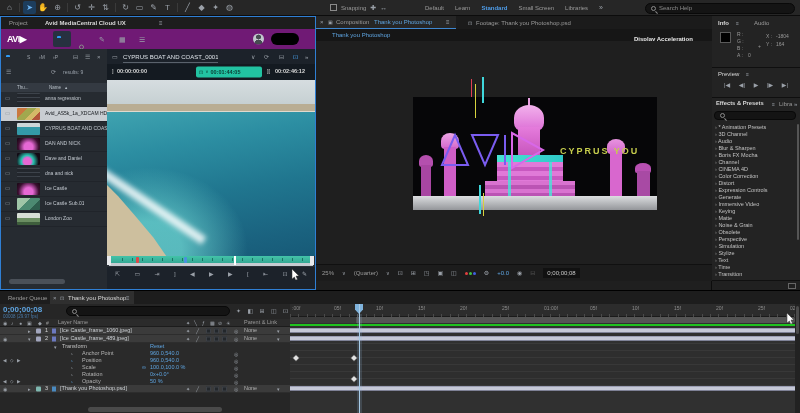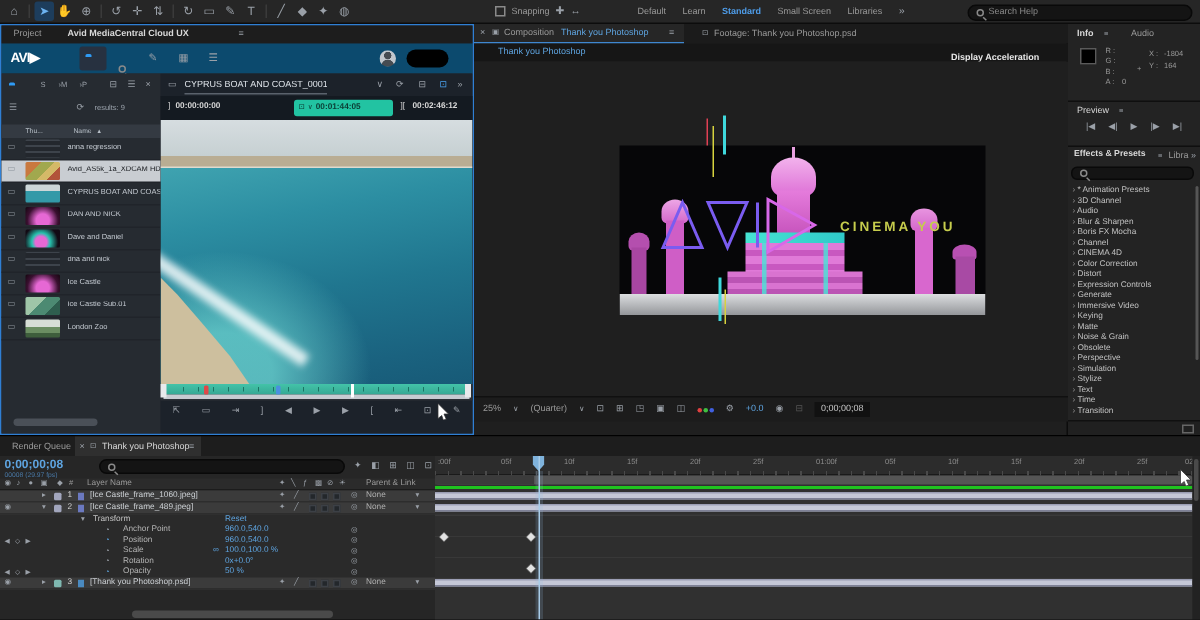--- a/index.html
+++ b/index.html
@@ -95,21 +95,21 @@
       <span class="t6" style="color:#8a8a8a">Search Help</span>
     </div>
   </div>
 
   <div class="a" style="left:0;top:16px;width:316px;height:274px;background:#23272e;box-shadow:inset 0 0 0 1px #2f7fd4">
     <div class="a" style="left:1px;top:1px;width:314px;height:12px;background:#1d1d1d">
       <span class="vc t6 gr" style="left:8px">Project</span>
       <span class="vc t6 wt" style="left:44px;font-weight:bold">Avid MediaCentral Cloud UX</span>
       <span class="vc t6 ic" style="left:158px">≡</span>
     </div>
-    <div class="a" style="left:1px;top:13px;width:314px;height:20px;background:#0c4a6e">
+    <div class="a" style="left:1px;top:13px;width:314px;height:20px;background:#701a75">
       <span class="vc" style="left:6px;font-size:9px;font-weight:bold;color:#fff;letter-spacing:-.5px">AVI▶</span>
       <span class="vc" style="left:52px;width:18px;height:16px;background:#273140;border-radius:2px"></span>
       <span class="vc folder" style="left:56px"></span>
       <span class="vc lens" style="left:78px"></span>
       <span class="vc t7 ic" style="left:98px">✎</span>
       <span class="vc t7 ic" style="left:118px">▦</span>
       <span class="vc t7 ic" style="left:138px">☰</span>
       <span class="vc bell" style="left:236px"></span>
       <span class="vc avatar" style="left:252px"></span>
       <span class="vc" style="left:270px;width:28px;height:12px;background:#000;border-radius:6px"></span>
@@ -276,21 +276,21 @@
         <div class="tower" style="left:197px;top:55px;width:12px;height:46px;background:#d867ce"></div>
         <div class="tower" style="left:222px;top:66px;width:16px;height:10px;background:#b850b2;border-radius:50% 50% 2px 2px"></div>
         <div class="tower" style="left:224px;top:74px;width:13px;height:27px;background:#a84aa4"></div>
         <div class="tower" style="left:0;top:99px;width:244px;height:14px;background:linear-gradient(#dcdee0,#94969a)"></div>
         <svg class="a" style="left:26px;top:34px" width="110" height="40" viewBox="0 0 110 40">
           <polygon points="3,34 16,4 29,34" fill="none" stroke="#7a5cf0" stroke-width="2"></polygon>
           <polygon points="33,4 46,34 59,4" fill="none" stroke="#7a5cf0" stroke-width="2"></polygon>
           <line x1="66" y1="4" x2="66" y2="34" stroke="#7a5cf0" stroke-width="2"></line>
           <polygon points="73,2 73,37 104,19" fill="none" stroke="#d868e8" stroke-width="2"></polygon>
         </svg>
-        <span class="a" style="left:147px;top:50px;font-size:9px;font-weight:bold;letter-spacing:2px;color:#c6cd4d">CINEMA YOU</span>
+        <span class="a" style="left:147px;top:50px;font-size:9px;font-weight:bold;letter-spacing:2px;color:#c6cd4d">CYPRUS YOU</span>
       </div>
       <div class="a" style="left:155px;top:38px;width:1px;height:18px;background:#e04054"></div>
       <div class="a" style="left:159px;top:43px;width:1px;height:34px;background:#d6d23e"></div>
       <div class="a" style="left:166px;top:36px;width:1.5px;height:26px;background:#3fd8dc"></div>
       <div class="a" style="left:163px;top:144px;width:1.5px;height:29px;background:#3fd8dc"></div>
       <div class="a" style="left:167px;top:152px;width:1px;height:23px;background:#d6d23e"></div>
     </div>
 
     <div class="a f" style="left:0;top:248px;width:396px;height:17px;background:#1c1c1c;border-top:1px solid #101010;gap:8px;padding:0 6px">
       <span class="t6 gr"><span>25%</span></span>

